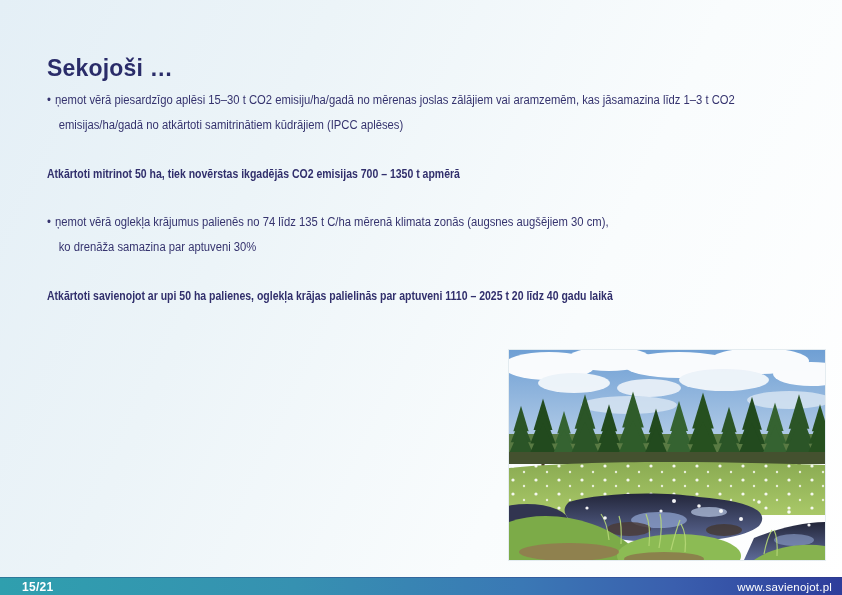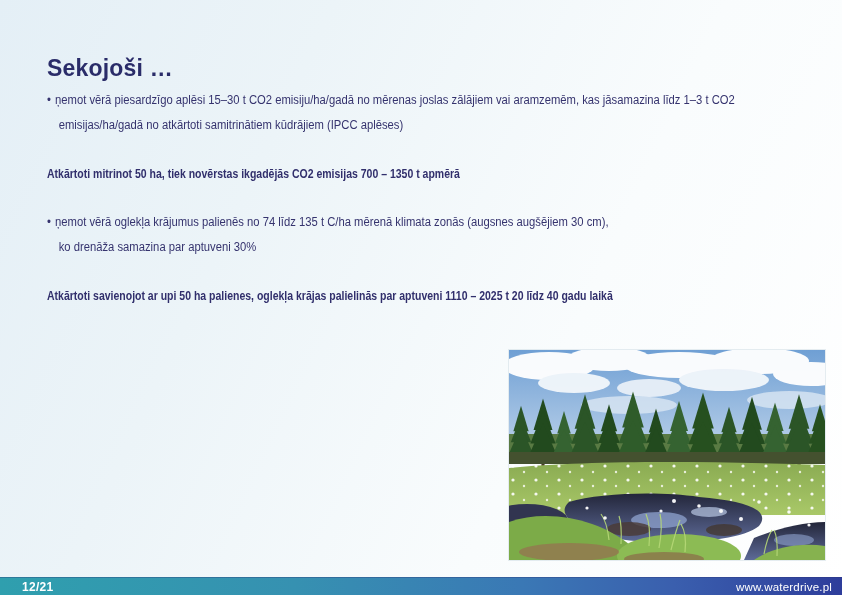--- a/index.html
+++ b/index.html
@@ -158,17 +158,17 @@
         <circle cx="250" cy="152" r="1.8"></circle>
         <circle cx="96" cy="168" r="1.8"></circle>
         <circle cx="78" cy="158" r="1.6"></circle>
         <circle cx="280" cy="162" r="1.8"></circle>
         <circle cx="300" cy="175" r="1.6"></circle>
       </g>
     </g>
   </svg>
 
   <div class="footer">
-    <span class="page">12/21</span>
-    <span class="site">www.waterdrive.pl</span>
+    <span class="page">15/21</span>
+    <span class="site">www.savienojot.pl</span>
   </div>
 
 </div>
 
 </body></html>

